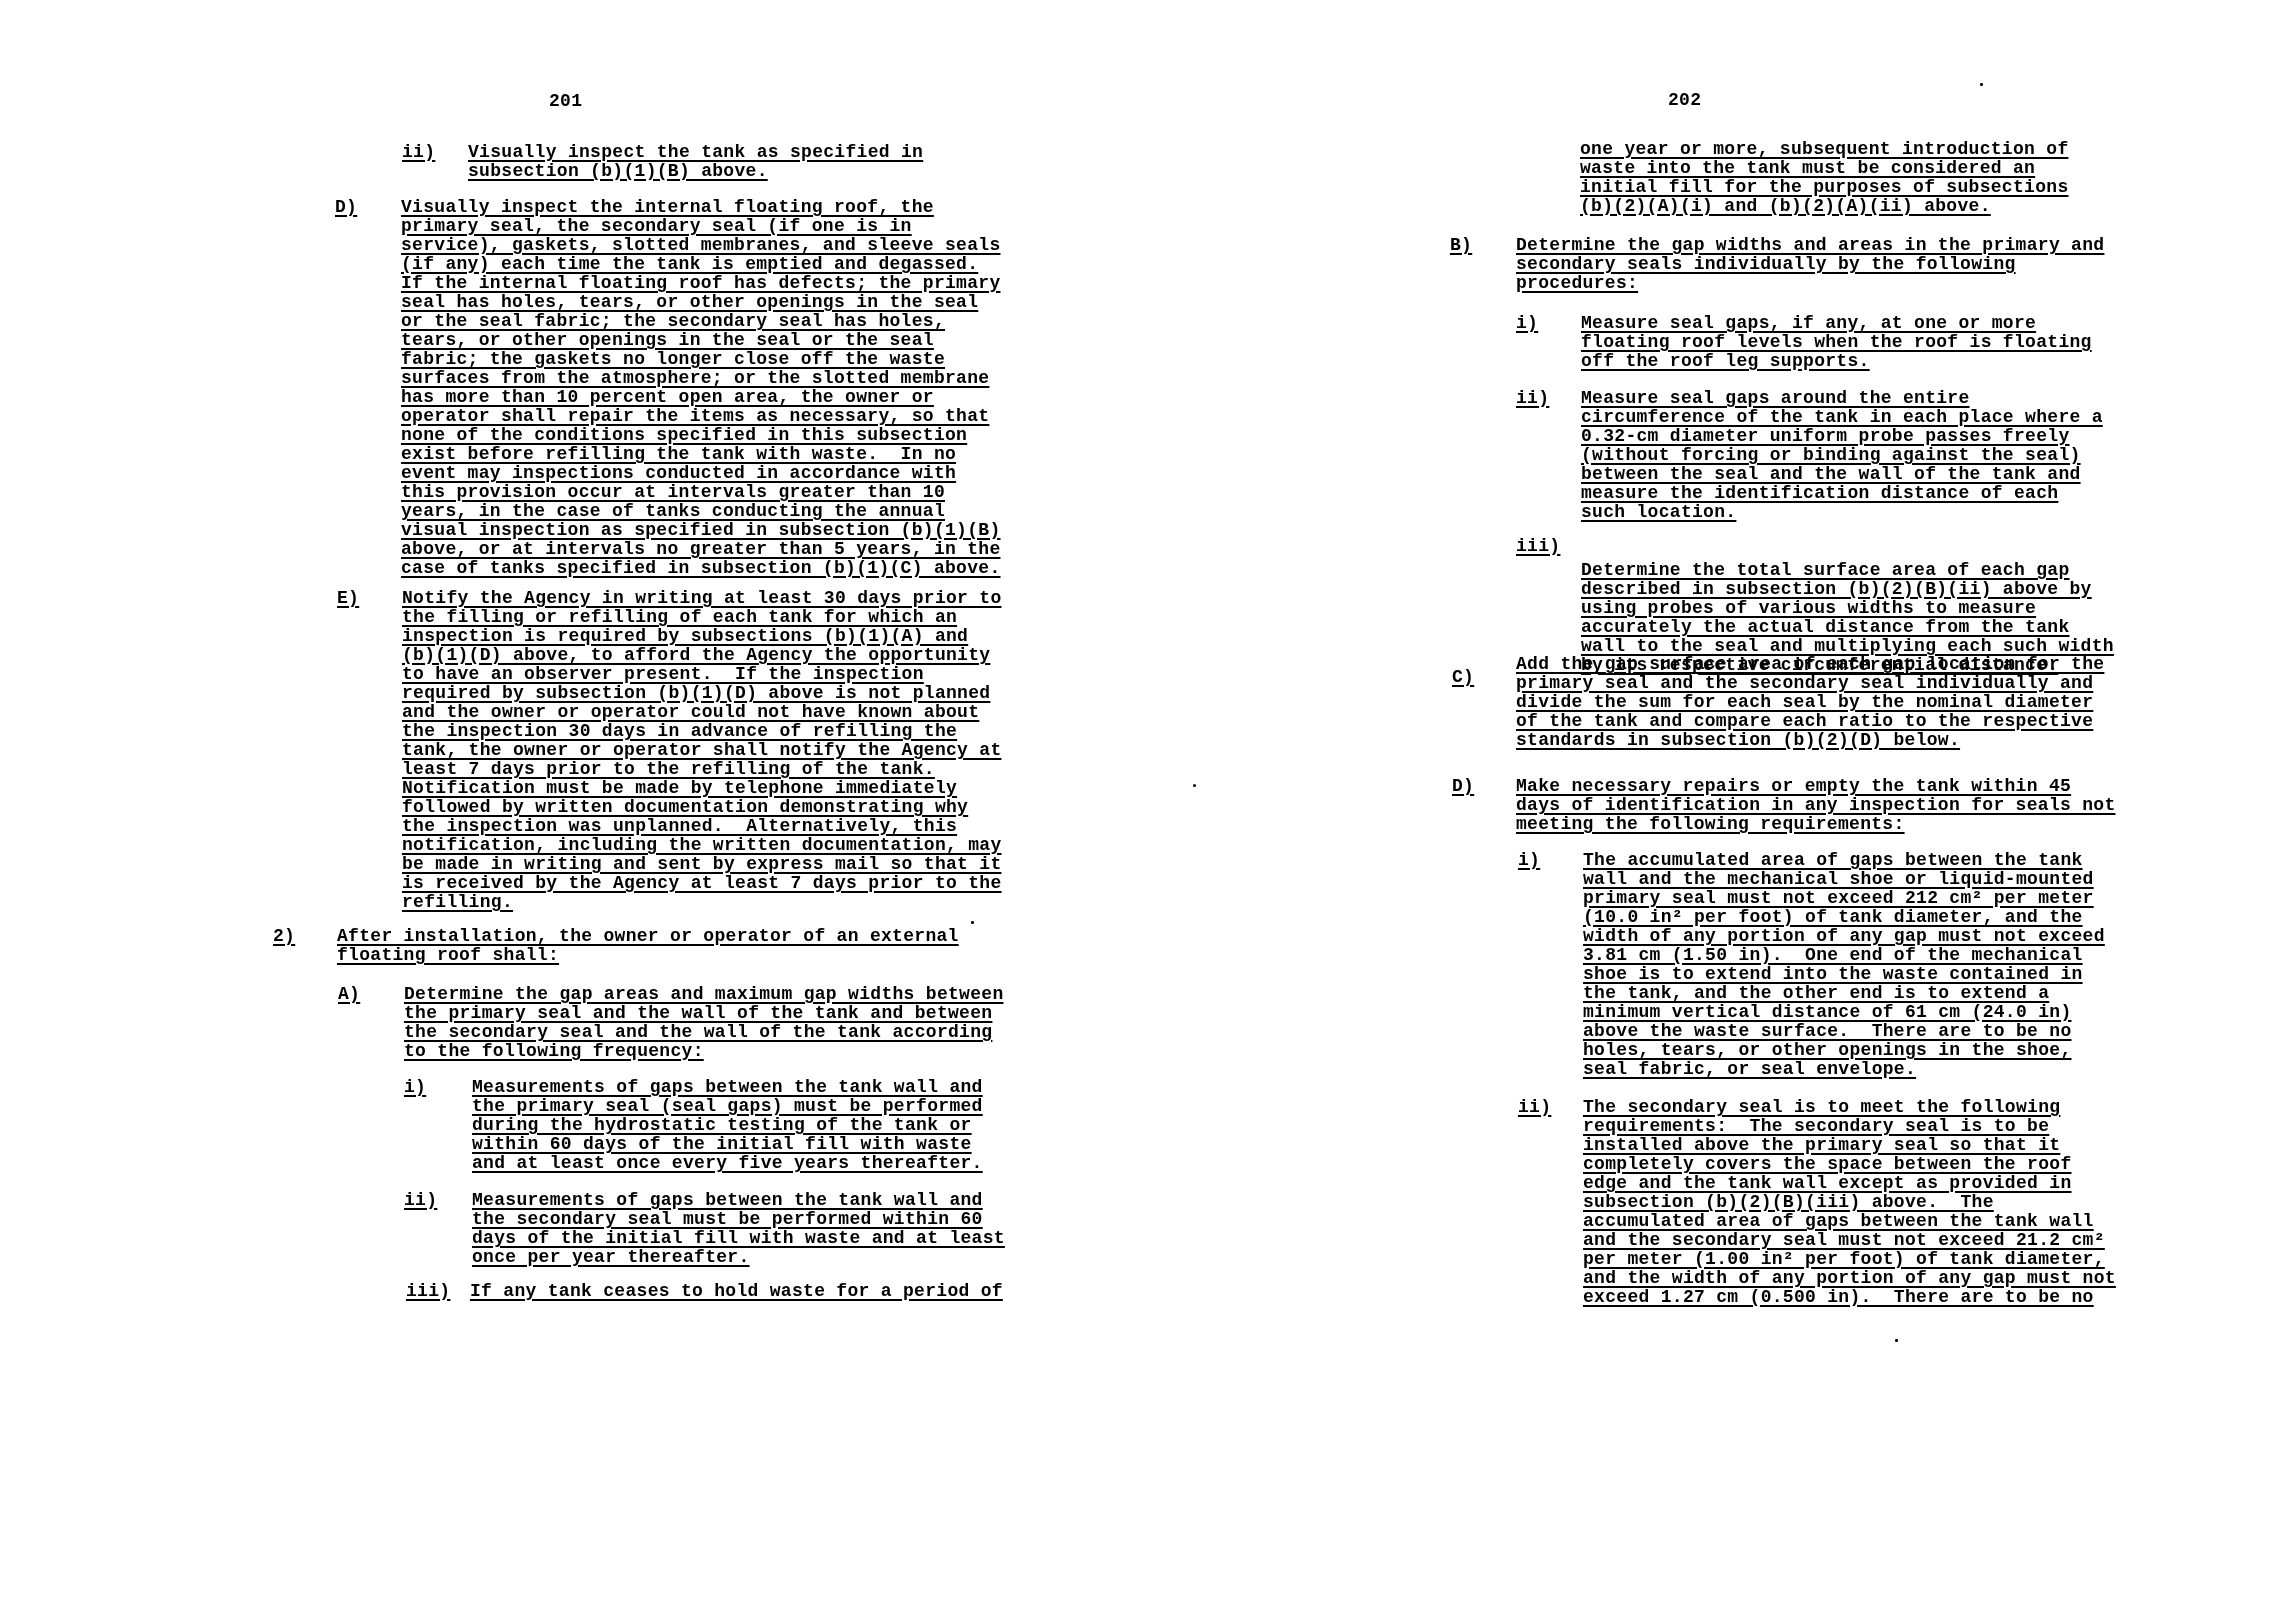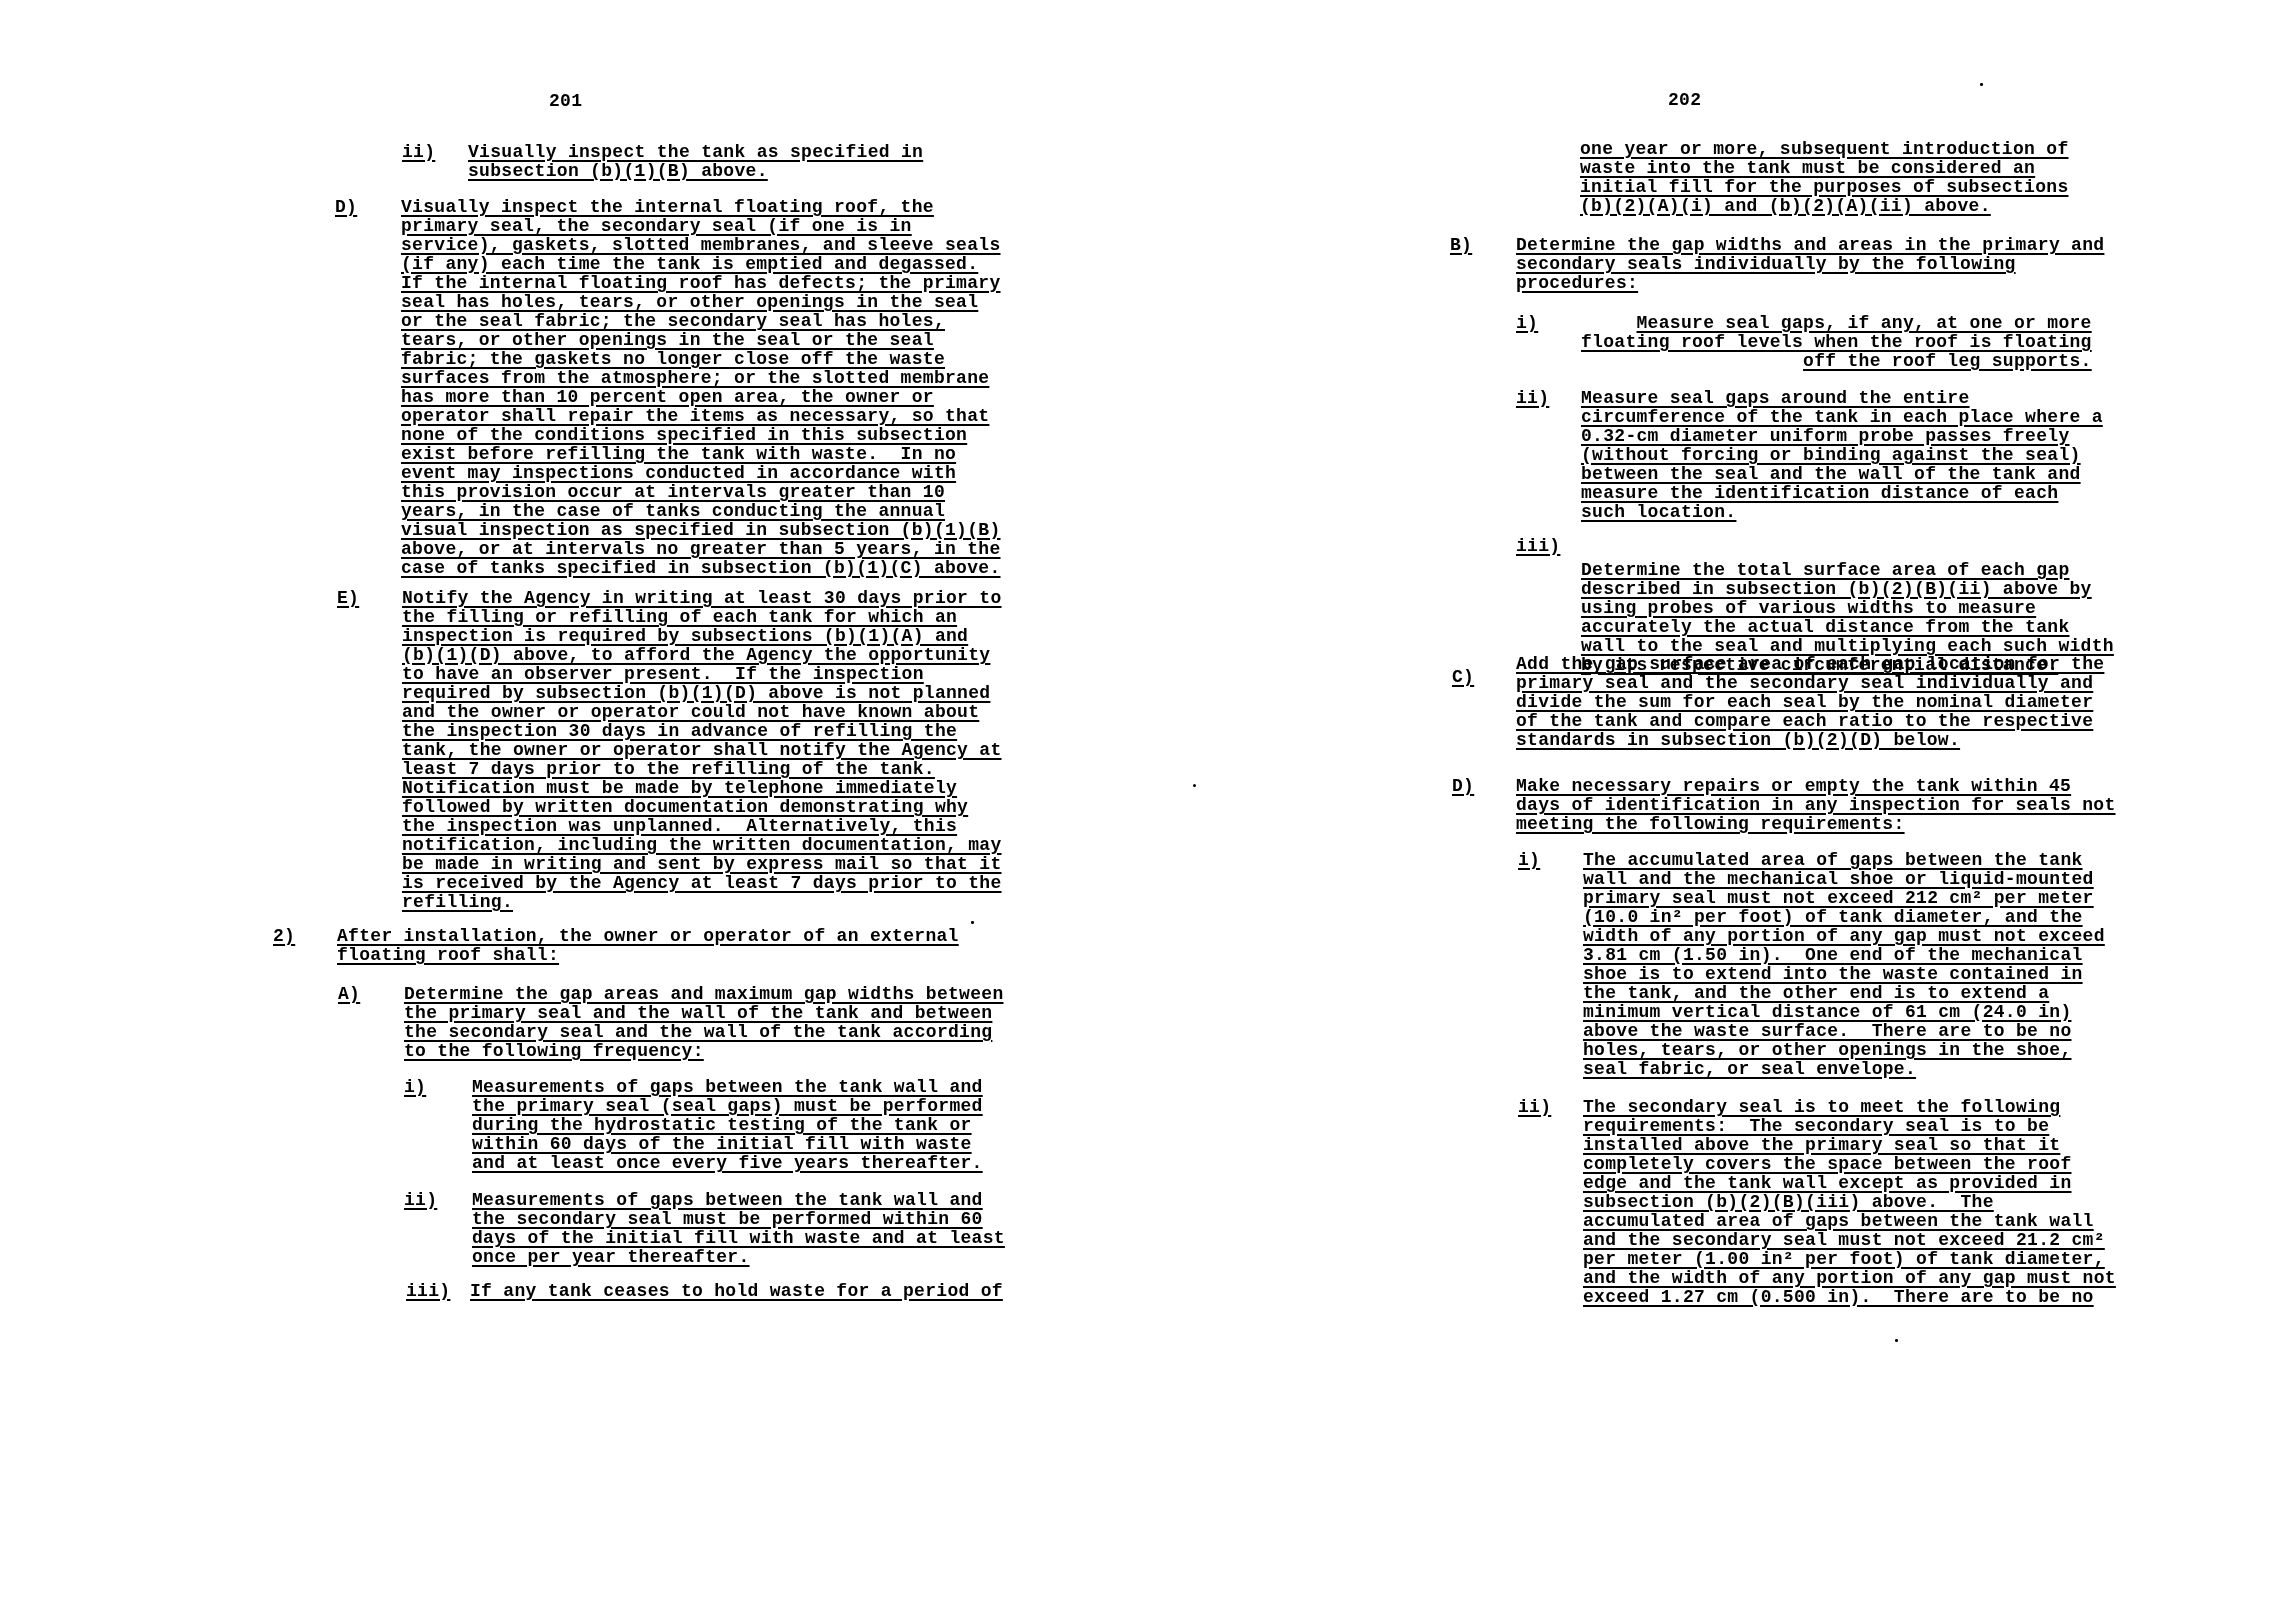--- a/index.html
+++ b/index.html
@@ -148,21 +148,21 @@
         <div class="tline">initial fill for the purposes of subsections</div>
         <div class="tline">(b)(2)(A)(i) and (b)(2)(A)(ii) above.</div>
       </div>
       <span class="tlabel" style="left: 1450px; top: 236px;">B)</span>
       <div class="block" style="left: 1516px; top: 236px;">
         <div class="tline">Determine the gap widths and areas in the primary and</div>
         <div class="tline">secondary seals individually by the following</div>
         <div class="tline">procedures:</div>
       </div>
       <span class="tlabel" style="left: 1516px; top: 314px;">i)</span>
-      <div class="block" style="left: 1581px; top: 314px; text-align: right;">
+      <div class="block" style="left: 1581px; top: 314px;">
         <div class="tline">Measure seal gaps, if any, at one or more</div>
         <div class="tline">floating roof levels when the roof is floating</div>
         <div class="tline">off the roof leg supports.</div>
       </div>
       <span class="tlabel" style="left: 1516px; top: 389px;">ii)</span>
       <div class="block" style="left: 1581px; top: 389px;">
         <div class="tline">Measure seal gaps around the entire</div>
         <div class="tline">circumference of the tank in each place where a</div>
         <div class="tline">0.32-cm diameter uniform probe passes freely</div>
         <div class="tline">(without forcing or binding against the seal)</div>

